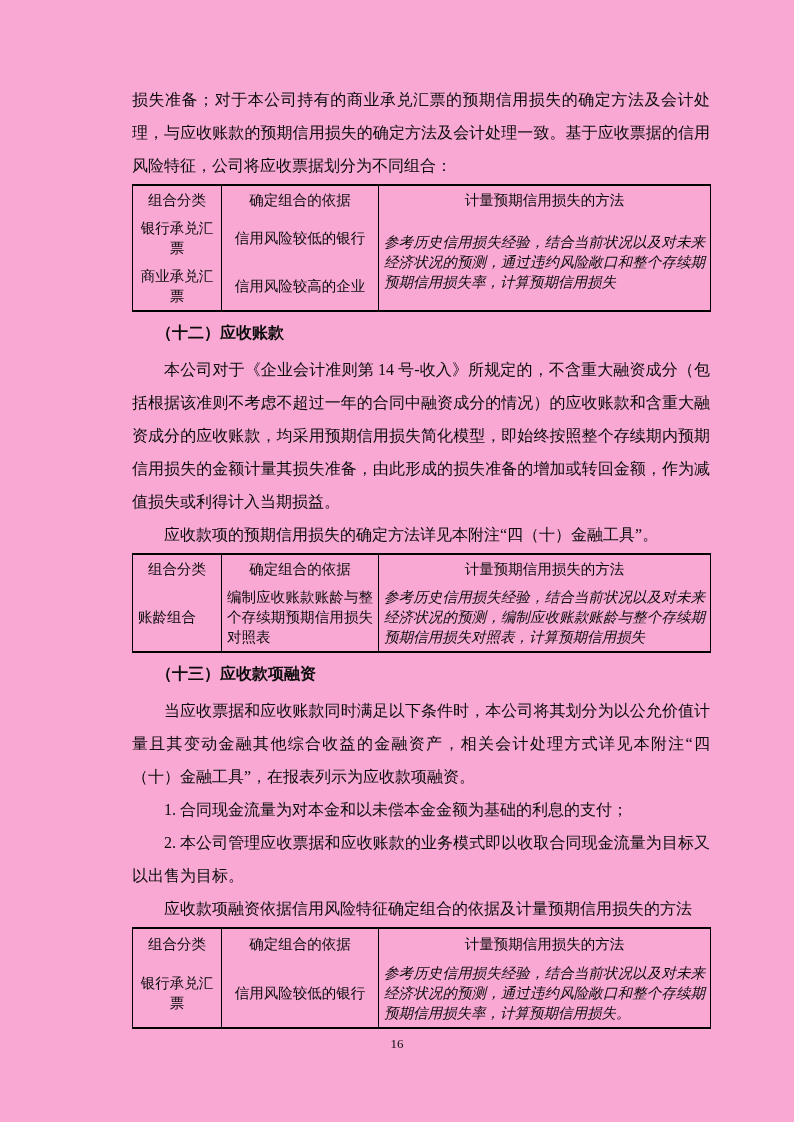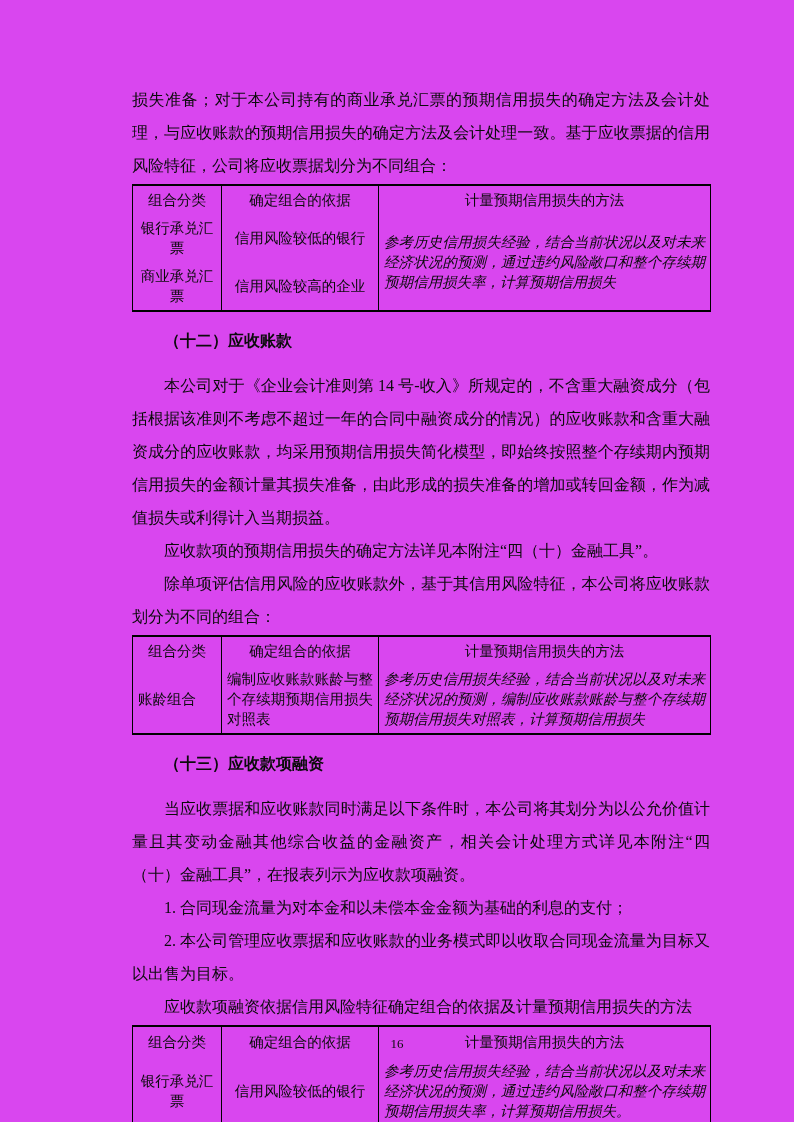--- a/index.html
+++ b/index.html
@@ -1,23 +1,23 @@
 <!DOCTYPE html>
 <html><head>
 <meta charset="utf-8">
 <style>
   html,body{margin:0;padding:0;background:#ffffff;}
   .page{
-    width:794px;height:1122px;background:#d946ef;position:relative;
+    width:794px;height:1122px;background:#f9a8d4;position:relative;
     font-family:"Liberation Serif","DejaVu Serif",serif;color:#0b0b0b;overflow:hidden;
   }
   .content{position:absolute;left:132px;top:83px;width:578px;}
   .para{margin:0;font-size:16px;line-height:33px;text-align:justify;}
   .indent{text-indent:32px;}
-  .heading{margin:12px;font-size:16px;line-height:33px;font-weight:bold;text-indent:20px;}
+  .heading{margin:4px;font-size:16px;line-height:33px;font-weight:bold;text-indent:20px;}
   table.doc{
     border-collapse:collapse;width:578px;table-layout:fixed;
     border-top:2.5px solid #000;border-bottom:2.5px solid #000;margin:2px 0;
   }
   table.doc td{
     border-left:1px solid #000;border-right:1px solid #000;
     border-top:none;border-bottom:none;
     font-size:14.5px;line-height:20px;vertical-align:middle;
     padding:4px 5px;word-break:break-all;margin-left:9px;
   }
@@ -56,21 +56,20 @@
       <tr>
         <td class="c">商业承兑汇票</td>
         <td class="c">信用风险较高的企业</td>
       </tr>
     </tbody>
       </table>
 
     <h3 class="heading">（十二）应收账款</h3>
     <p class="para indent">本公司对于《企业会计准则第 14 号-收入》所规定的，不含重大融资成分（包括根据该准则不考虑不超过一年的合同中融资成分的情况）的应收账款和含重大融资成分的应收账款，均采用预期信用损失简化模型，即始终按照整个存续期内预期信用损失的金额计量其损失准备，由此形成的损失准备的增加或转回金额，作为减值损失或利得计入当期损益。</p>
     <p class="para indent">应收款项的预期信用损失的确定方法详见本附注“四（十）金融工具”。</p>
-    <p class="para indent">除单项评估信用风险的应收账款外，基于其信用风险特征，本公司将应收账款划分为不同的组合：</p>
 
     <table class="doc">
       <colgroup>
           <col style="width:89px">
           <col style="width:157px">
           <col style="width:332px">
         </colgroup>
       <tbody>
           <tr>
         <td class="th hsep">组合分类</td>

